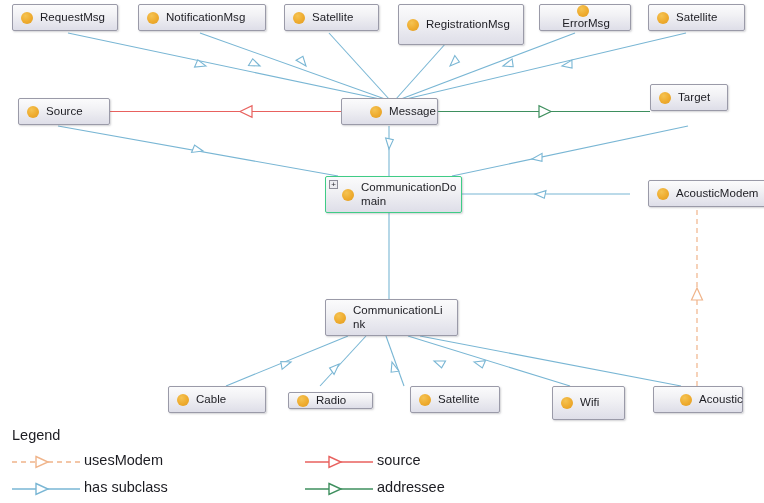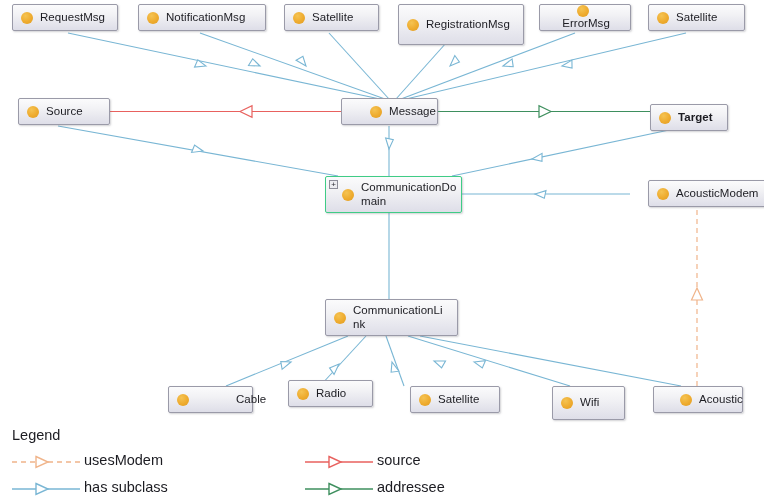--- a/index.html
+++ b/index.html
@@ -204,21 +204,21 @@
   </div>
 
   <div class="node" style="left:18px;top:98px;width:92px;height:27px;">
     <span class="bullet"></span>
     <span class="label">Source</span>
   </div>
   <div class="node" style="left:341px;top:98px;width:97px;height:27px;padding-left:28px;">
     <span class="bullet"></span>
     <span class="label">Message</span>
   </div>
-  <div class="node" style="left:650px;top:104px;width:78px;height:27px;font-weight:bold;">
+  <div class="node" style="left:650px;top:84px;width:78px;height:27px;">
     <span class="bullet"></span>
     <span class="label">Target</span>
   </div>
 
   <div class="node selected has-expander" style="left:325px;top:176px;width:137px;height:37px;">
     <span class="expander">+</span>
     <span class="bullet"></span>
     <span class="label">CommunicationDo
 main</span>
   </div>
@@ -226,25 +226,25 @@
     <span class="bullet"></span>
     <span class="label">AcousticModem</span>
   </div>
 
   <div class="node" style="left:325px;top:299px;width:133px;height:37px;">
     <span class="bullet"></span>
     <span class="label">CommunicationLi
 nk</span>
   </div>
 
-  <div class="node" style="left:168px;top:386px;width:85px;height:27px;gap:40px;">
+  <div class="node" style="left:168px;top:386px;width:98px;height:27px;">
     <span class="bullet"></span>
     <span class="label">Cable</span>
   </div>
-  <div class="node" style="left:288px;top:380px;width:85px;height:27px;">
+  <div class="node" style="left:288px;top:392px;width:85px;height:17px;">
     <span class="bullet"></span>
     <span class="label">Radio</span>
   </div>
   <div class="node" style="left:410px;top:386px;width:90px;height:27px;">
     <span class="bullet"></span>
     <span class="label">Satellite</span>
   </div>
   <div class="node" style="left:552px;top:386px;width:73px;height:34px;">
     <span class="bullet"></span>
     <span class="label">Wifi</span>

